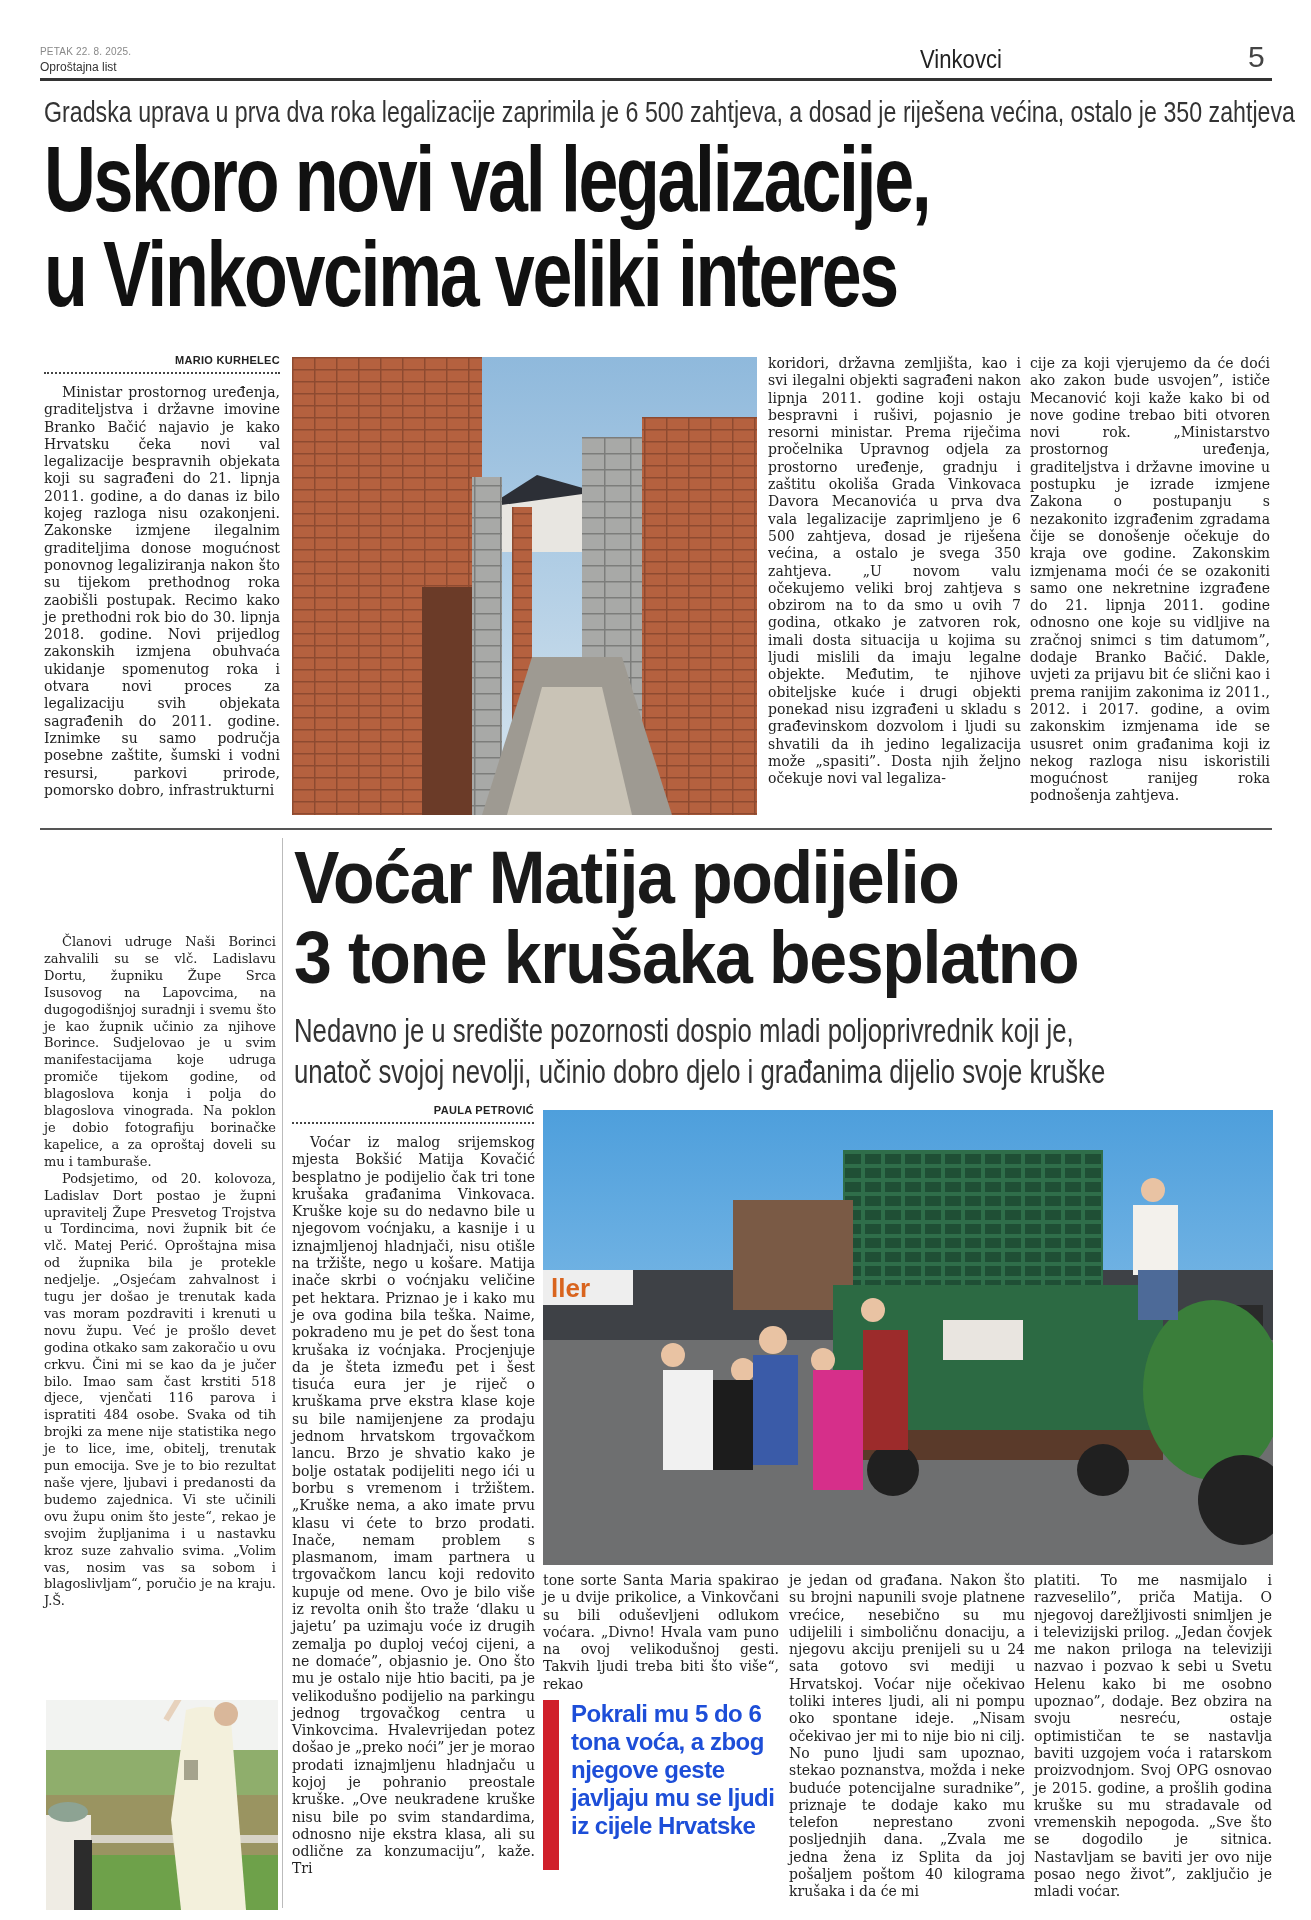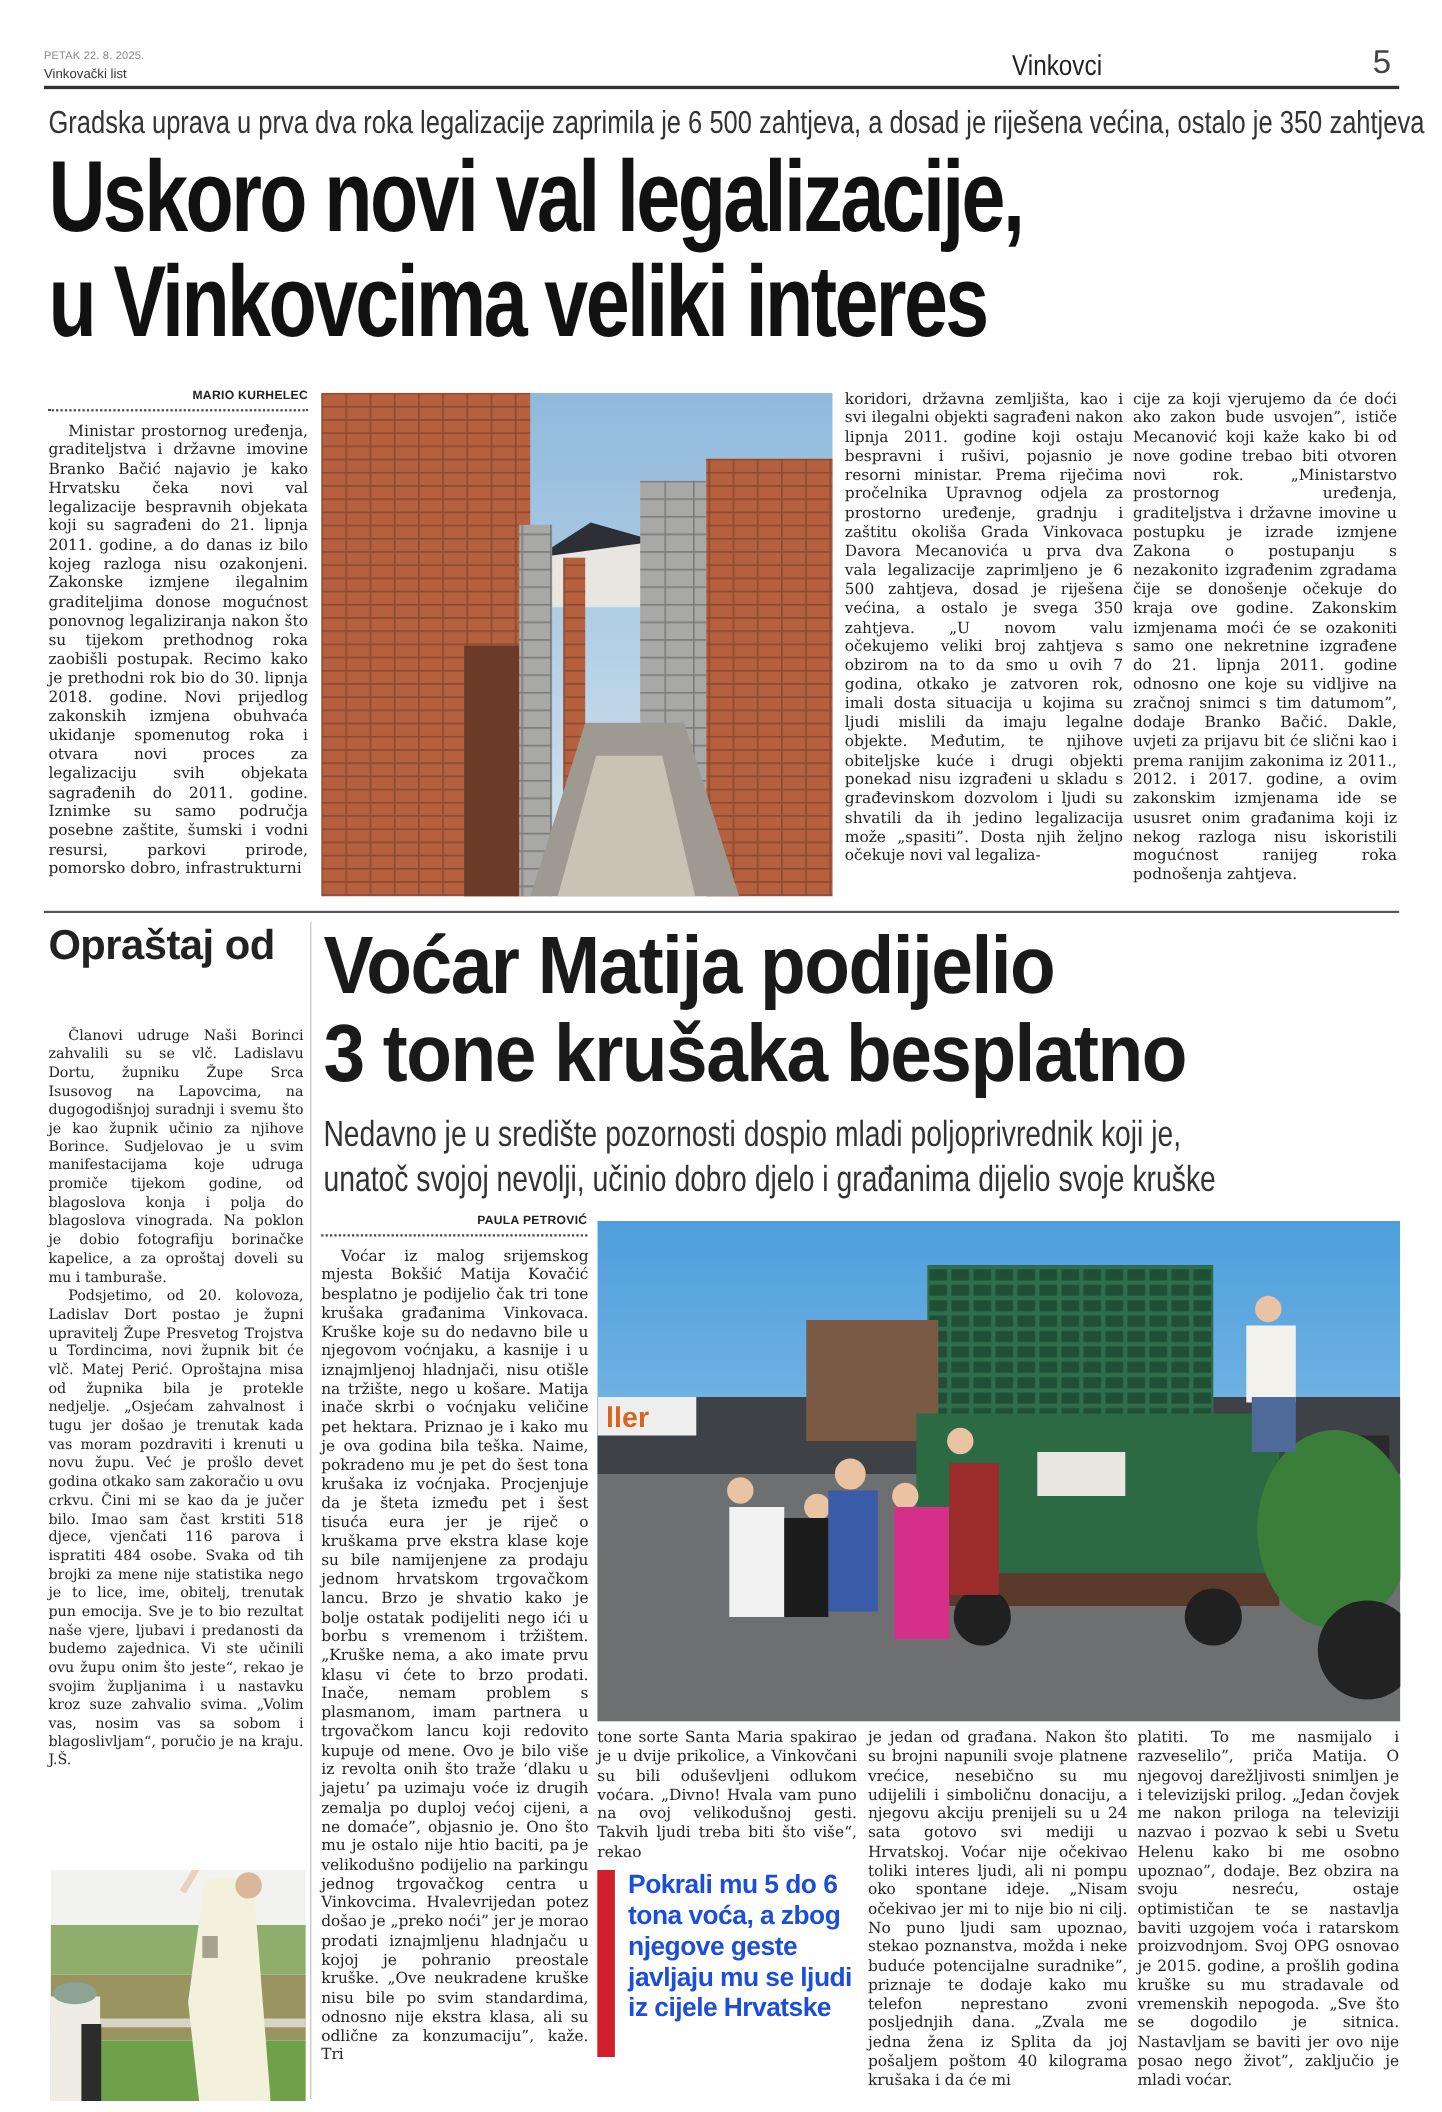--- a/index.html
+++ b/index.html
@@ -43,21 +43,21 @@
   #pull-bar { position: absolute; left: 0; top: 0; width: 16px; height: 170px; background: #d01f2a; }
   #pull-text { position: absolute; left: 28px; top: 0; width: 210px; font: bold 24px/28px "Liberation Sans", sans-serif; color: #1d4ed8; letter-spacing: -0.5px; }
   #col3c { left: 789px; top: 1572px; width: 236px; }
   #col3d { left: 1034px; top: 1572px; width: 238px; }
   svg { display: block; }
 </style>
 </head>
 <body>
 
 <div class="abs" id="hdr-date">PETAK 22. 8. 2025.</div>
-<div class="abs" id="hdr-paper">Vinkovački list</div>
+<div class="abs" id="hdr-paper">Oproštajna list</div>
 <div class="abs" id="hdr-section">Vinkovci</div>
 <div class="abs" id="hdr-page">5</div>
 <div class="abs" id="hdr-rule"></div>
 
 <div class="abs" id="kicker1">Gradska uprava u prva dva roka legalizacije zaprimila je 6 500 zahtjeva, a dosad je riješena većina, ostalo je 350 zahtjeva</div>
 <div class="abs" id="headline1">
   <div>Uskoro novi val legalizacije,</div>
   <div>u Vinkovcima veliki interes</div>
 </div>
 <div class="abs byline" id="byline1">MARIO KURHELEC</div>
@@ -102,21 +102,20 @@
     <p class="noindent">koridori, državna zemljišta, kao i svi ilegalni objekti sagrađeni nakon lipnja 2011. godine koji ostaju bespravni i rušivi, pojasnio je resorni ministar. Prema riječima pročelnika Upravnog odjela za prostorno uređenje, gradnju i zaštitu okoliša Grada Vinkovaca Davora Mecanovića u prva dva vala legalizacije zaprimljeno je 6 500 zahtjeva, dosad je riješena većina, a ostalo je svega 350 zahtjeva. „U novom valu očekujemo veliki broj zahtjeva s obzirom na to da smo u ovih 7 godina, otkako je zatvoren rok, imali dosta situacija u kojima su ljudi mislili da imaju legalne objekte. Međutim, te njihove obiteljske kuće i drugi objekti ponekad nisu izgrađeni u skladu s građevinskom dozvolom i ljudi su shvatili da ih jedino legalizacija može „spasiti”. Dosta njih željno očekuje novi val legaliza-</p>
   </div>
 <div class="abs col" id="col1c">
     <p class="noindent">cije za koji vjerujemo da će doći ako zakon bude usvojen”, ističe Mecanović koji kaže kako bi od nove godine trebao biti otvoren novi rok. „Ministarstvo prostornog uređenja, graditeljstva i državne imovine u postupku je izrade izmjene Zakona o postupanju s nezakonito izgrađenim zgradama čije se donošenje očekuje do kraja ove godine. Zakonskim izmjenama moći će se ozakoniti samo one nekretnine izgrađene do 21. lipnja 2011. godine odnosno one koje su vidljive na zračnoj snimci s tim datumom”, dodaje Branko Bačić. Dakle, uvjeti za prijavu bit će slični kao i prema ranijim zakonima iz 2011., 2012. i 2017. godine, a ovim zakonskim izmjenama ide se ususret onim građanima koji iz nekog razloga nisu iskoristili mogućnost ranijeg roka podnošenja zahtjeva.</p>
   </div>
 
 <div class="abs" id="rule-mid"></div>
 <div class="abs" id="vrule-side"></div>
 
 <div class="abs" id="headline2">
-  <div>Opraštaj od</div>
 </div>
 <div class="abs col" id="col2">
   <p>Članovi udruge Naši Borinci zahvalili su se vlč. Ladislavu Dortu, župniku Župe Srca Isusovog na Lapovcima, na dugogodišnjoj suradnji i svemu što je kao župnik učinio za njihove Borince. Sudjelovao je u svim manifestacijama koje udruga promiče tijekom godine, od blagoslova konja i polja do blagoslova vinograda. Na poklon je dobio fotografiju borinačke kapelice, a za oproštaj doveli su mu i tamburaše.</p>
   <p>Podsjetimo, od 20. kolovoza, Ladislav Dort postao je župni upravitelj Župe Presvetog Trojstva u Tordincima, novi župnik bit će vlč. Matej Perić. Oproštajna misa od župnika bila je protekle nedjelje. „Osjećam zahvalnost i tugu jer došao je trenutak kada vas moram pozdraviti i krenuti u novu župu. Već je prošlo devet godina otkako sam zakoračio u ovu crkvu. Čini  mi se kao da je jučer bilo. Imao sam čast krstiti 518 djece, vjenčati 116 parova i ispratiti 484 osobe. Svaka od tih brojki za mene nije statistika nego je to lice, ime, obitelj, trenutak pun emocija. Sve je to bio rezultat naše vjere, ljubavi i predanosti da budemo zajednica. Vi ste učinili ovu župu onim što jeste“, rekao je svojim župljanima i u nastavku kroz suze zahvalio svima. „Volim vas, nosim vas sa sobom i blagoslivljam“, poručio je na kraju. J.Š.</p>
 </div>
 <div class="abs" id="photo2">
   <svg width="232" height="210" viewBox="0 0 232 210">
     <rect width="232" height="210" fill="#f2f3f1"></rect>
     <rect x="0" y="50" width="232" height="45" fill="#8fae6c"></rect>
     <rect x="0" y="95" width="232" height="60" fill="#9a9461"></rect>

